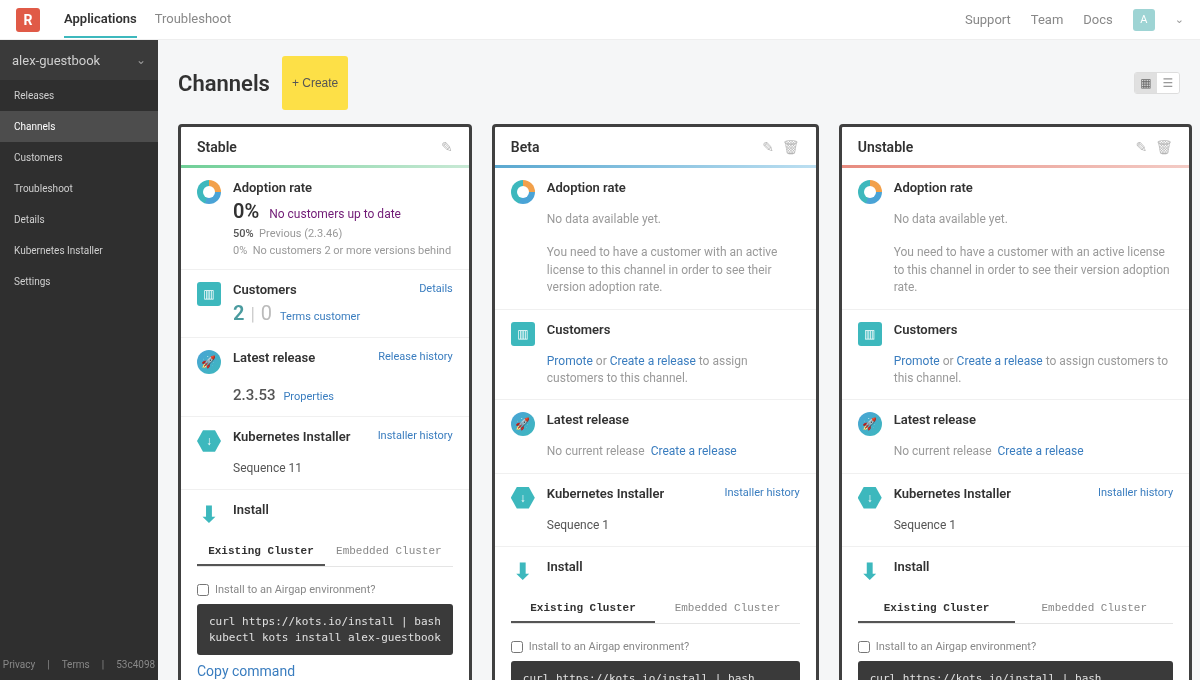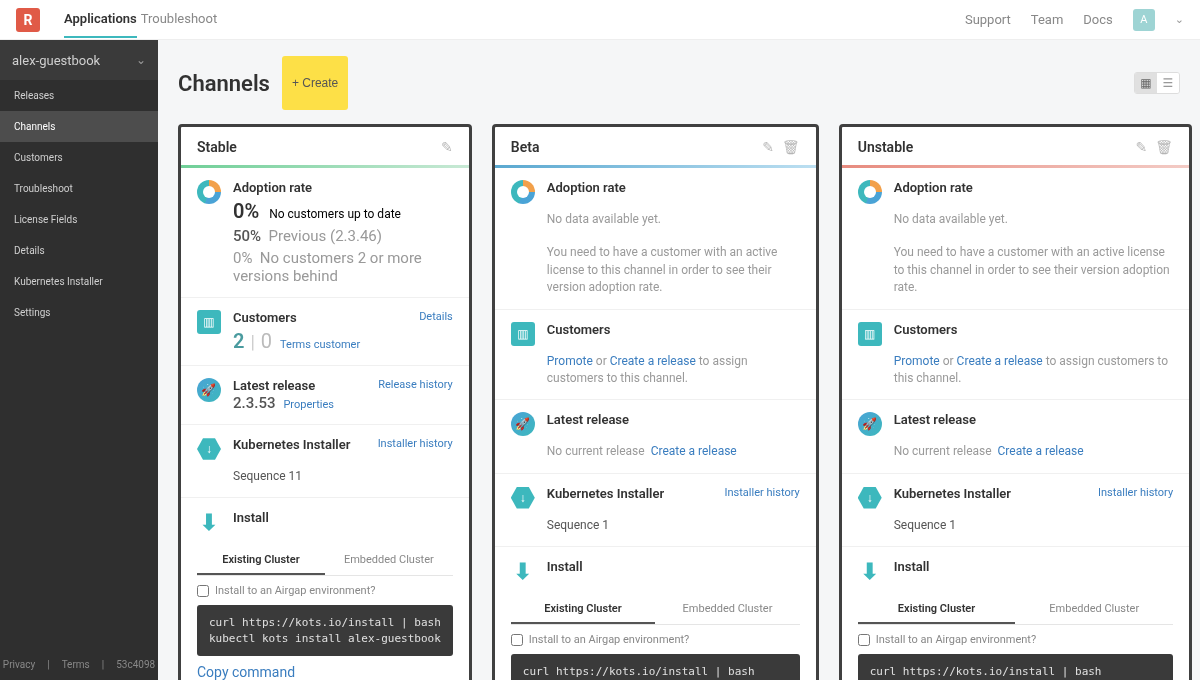--- a/index.html
+++ b/index.html
@@ -1,19 +1,19 @@
 <!DOCTYPE html>
 <html><head>
 <meta charset="utf-8">
 <style>
 * { box-sizing: border-box; margin: 0; padding: 0; }
 body { font-family: -apple-system, BlinkMacSystemFont, "Segoe UI", Roboto, sans-serif; background: #f5f6f7; color: #323232; overflow: hidden; height: 680px; width: 1200px; }
 .topbar { height: 40px; background: #fff; display: flex; align-items: center; padding: 0 16px; border-bottom: 1px solid #eee; }
 .logo { width: 24px; height: 24px; background: #e05a47; border-radius: 3px; color: #fff; font-weight: 700; display: flex; align-items: center; justify-content: center; font-size: 14px; margin-right: 24px; }
-.tabs { display: flex; gap: 4px; }
+.tabs { display: flex; gap: 18px; }
 .tab { font-size: 13px; color: #888; padding: 10px 0; cursor: pointer; }
 .tab.active { color: #323232; font-weight: 600; border-bottom: 2px solid #3db8bd; }
 .right-nav { margin-left: auto; display: flex; align-items: center; gap: 20px; }
 .right-nav .link { font-size: 13px; color: #888; cursor: pointer; }
 .avatar { width: 22px; height: 22px; background: #9ed4d4; color: #fff; font-size: 11px; border-radius: 3px; display: flex; align-items: center; justify-content: center; }
 .chev { color: #999; font-size: 11px; }
 .shell { display: flex; height: calc(680px - 40px); }
 .sidebar { width: 158px; background: #2f2f2f; color: #cfcfcf; display: flex; flex-direction: column; }
 .app-select { height: 40px; background: #3a3a3a; display: flex; align-items: center; justify-content: space-between; padding: 0 12px; font-size: 13px; cursor: pointer; }
 .app-select .chev2 { color: #999; font-size: 12px; }
@@ -46,22 +46,22 @@
 .icn.rocket { background: linear-gradient(135deg,#4aa3d6,#3db8bd); }
 .icn.hex { background: #3db8bd; clip-path: polygon(25% 5%, 75% 5%, 100% 50%, 75% 95%, 25% 95%, 0 50%); border-radius: 0; }
 .icn.dl { background: none; color: #3db8bd; font-size: 22px; font-weight: bold; }
 .sec-body { flex: 1; }
 .sec-head { display: flex; justify-content: space-between; align-items: flex-start; }
 .sec-label { font-size: 13px; font-weight: 600; }
 .sec-link { font-size: 11px; color: #3a7dbf; cursor: pointer; }
 .sec-main { font-size: 12px; color: #9a9a9a; margin-top: 16px; line-height: 1.45; }
 .big { font-size: 20px; font-weight: 600; color: #323232; margin-right: 6px; }
 .inline-link { color: #3a7dbf; cursor: pointer; }
-.small-row { font-size: 15px; color: #999; margin-top: 4px; }
-.tabs2 { display: flex; border-bottom: 1px solid #e5e5e5; margin: 8px 16px 0; }
+.small-row { font-size: 11px; color: #999; margin-top: 4px; }
+.tabs2 { display: flex; border-bottom: 1px solid #e5e5e5; margin: 8px 16px 8px; font-family: Liberation Mono, monospace; }
 .t2 { flex: 1; font-size: 11px; text-align: center; padding: 7px 0; color: #888; cursor: pointer; }
 .t2.active { border-bottom: 2px solid #555; color: #323232; font-weight: 600; }
 .airgap { display: flex; align-items: center; gap: 6px; padding: 8px 16px; font-size: 11px; color: #888; }
 .airgap input { width: 12px; height: 12px; }
 .code { background: #3a3a3a; color: #e0e0e0; font-family: Menlo, monospace; font-size: 11px; padding: 10px 12px; margin: 0 16px 8px; border-radius: 3px; white-space: pre; overflow: hidden; line-height: 1.4; }
 .copy { font-size: 14px; color: #3a7dbf; padding: 0 16px 12px; cursor: pointer; }
 .cust-count { font-size: 20px; font-weight: 600; color: #4a9b9f; }
 .cust-sep { color: #ccc; margin: 0 6px; font-size: 18px; }
 .cust-zero { font-size: 20px; color: #bbb; }
 </style>
@@ -87,21 +87,20 @@
   <div class="sidebar">
     <div class="app-select">
       <span>alex-guestbook</span>
       <span class="chev2">⌄</span>
     </div>
     <div id="sb-items">
         <div class="nav-item">Releases</div>
         <div class="nav-item active">Channels</div>
         <div class="nav-item">Customers</div>
         <div class="nav-item">Troubleshoot</div>
-        <div class="nav-item">License Fields</div>
         <div class="nav-item">Details</div>
         <div class="nav-item">Kubernetes Installer</div>
         <div class="nav-item">Settings</div>
       </div>
     <div class="sb-footer">
       <span>Privacy</span>
         <span>|</span>
       <span>Terms</span>
         <span>|</span>
       <span>53c4098</span>
@@ -124,21 +123,21 @@
       <span class="card-title">Stable</span>
       <div class="card-actions">
               <span class="ic">✎</span>
             </div>
     </div>
     <div class="bar green"></div>
     <div class="section">
             <div class="icn gauge"></div>
             <div class="sec-body">
               <div class="sec-label">Adoption rate</div>
-      <div style="margin-top:4px"><span class="big">0%</span> <span style="font-size:12px;color:#000000">No customers up to date</span></div>
+      <div style="margin-top:4px"><span class="big">0%</span> <span style="font-size:12px;color:#701a75">No customers up to date</span></div>
       <div class="small-row"><span style="color:#555;font-weight:500">50%</span>&nbsp;&nbsp;Previous (2.3.46)</div>
       <div class="small-row"><span style="color:#999">0%</span>&nbsp;&nbsp;No customers 2 or more versions behind</div>
     </div>
           </div>
     <div class="section">
             <div class="icn bldg">▥</div>
             <div class="sec-body">
               <div class="sec-head">
                 <span class="sec-label">Customers</span>
                 <span class="sec-link">Details</span>
@@ -146,21 +145,21 @@
       <div style="margin-top:4px"><span class="cust-count">2</span><span class="cust-sep">|</span><span class="cust-zero">0</span>&nbsp;&nbsp;<span class="inline-link" style="font-size:11px">Terms customer</span></div>
             </div>
           </div>
     <div class="section">
             <div class="icn rocket">🚀</div>
             <div class="sec-body">
               <div class="sec-head">
                 <span class="sec-label">Latest release</span>
                 <span class="sec-link">Release history</span>
               </div>
-      <div style="margin-top:0"><span style="font-size:15px;font-weight:500;color:#555">2.3.53</span>&nbsp;&nbsp;<span class="inline-link" style="font-size:11px">Properties</span></div>
+      <div style="margin-top:20px"><span style="font-size:15px;font-weight:500;color:#555">2.3.53</span>&nbsp;&nbsp;<span class="inline-link" style="font-size:11px">Properties</span></div>
             </div>
           </div>
     <div class="section">
             <div class="icn hex">↓</div>
       <div class="sec-body">
               <div class="sec-head">
                 <span class="sec-label">Kubernetes Installer</span>
                 <span class="sec-link">Installer history</span>
               </div>
       <div class="sec-main" style="color:#555">Sequence 11</div>

